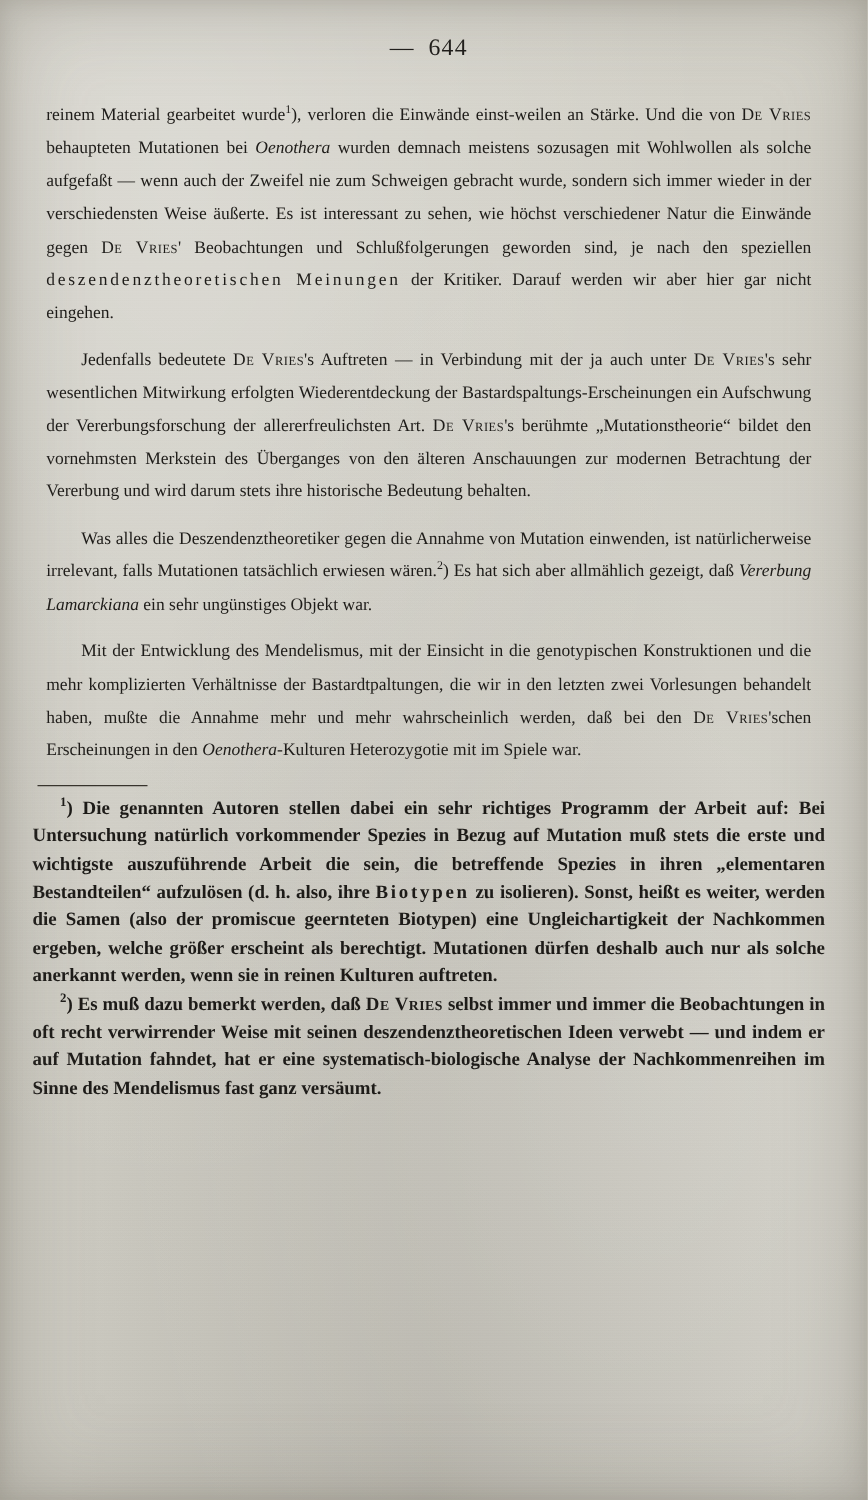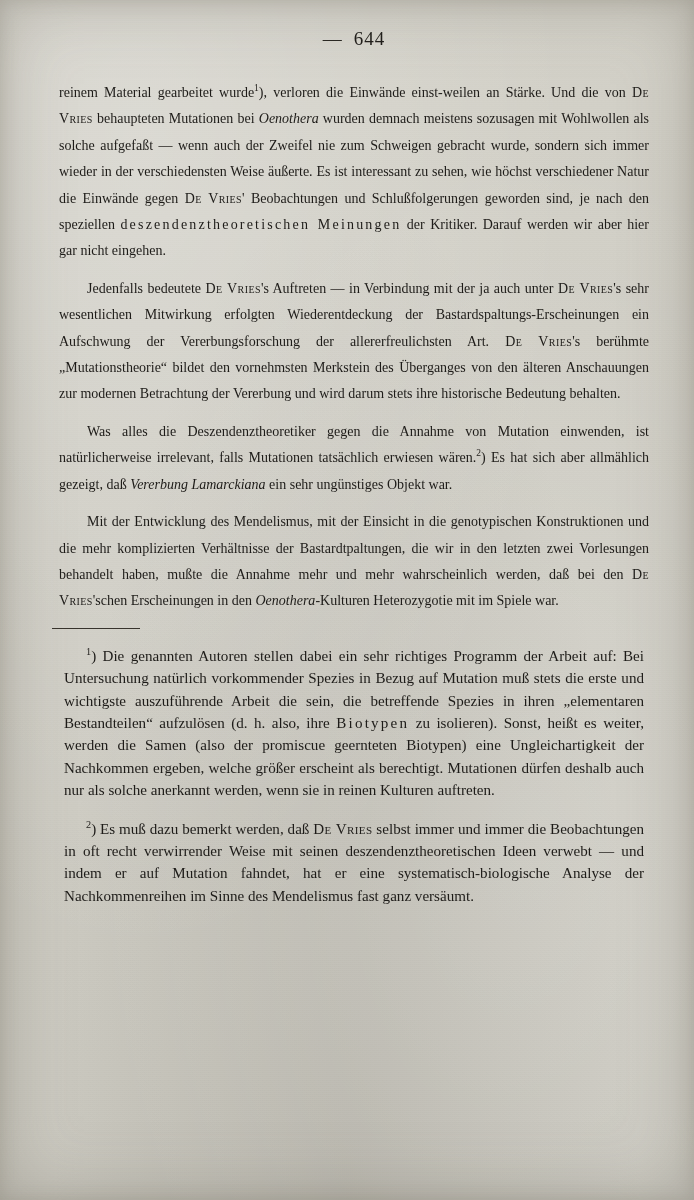--- a/index.html
+++ b/index.html
@@ -27,21 +27,21 @@
   }
   .vignette {
     position: absolute;
     inset: 0;
     pointer-events: none;
     box-shadow: inset 0 0 70px rgba(110,104,92,0.35), inset 0 0 18px rgba(120,114,100,0.25);
   }
   .content {
     position: absolute;
     left: 0; top: 0; right: 0; bottom: 0;
-    padding: 22px 34px 10px 48px;
+    padding: 22px 34px 10px 26px;
     box-sizing: border-box;
   }
   .page-number {
     text-align: center;
     font-size: 19px;
     letter-spacing: 1px;
     margin: 6px 0 30px 0;
     font-family: "Liberation Serif", serif;
   }
   .page-number .dash {
@@ -75,25 +75,26 @@
     vertical-align: super;
     line-height: 0;
   }
   .rule {
     width: 88px;
     height: 1px;
     background: #37332c;
     margin: 13px 0 7px 4px;
   }
   .footnotes p {
-    margin: 16px;
+    margin: 0;
     font-size: 15.1px;
     line-height: 22.4px;
     text-align: justify;
     text-justify: inter-word;
+    font-weight: bold;
   }
   .footnotes p.fn-indent {
     text-indent: 22px;
   }
   .noise {
     position: absolute;
     inset: 0;
     pointer-events: none;
     opacity: 0.35;
     background-image:

